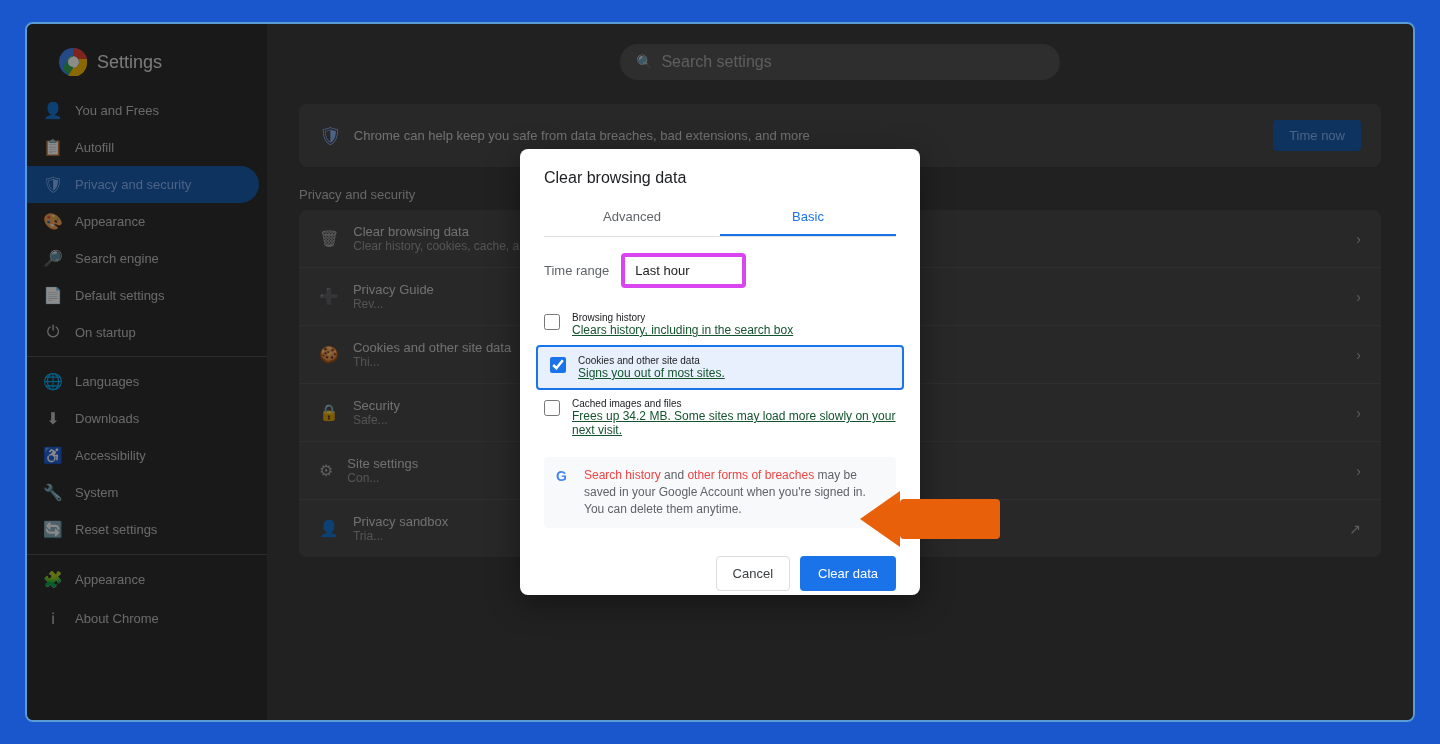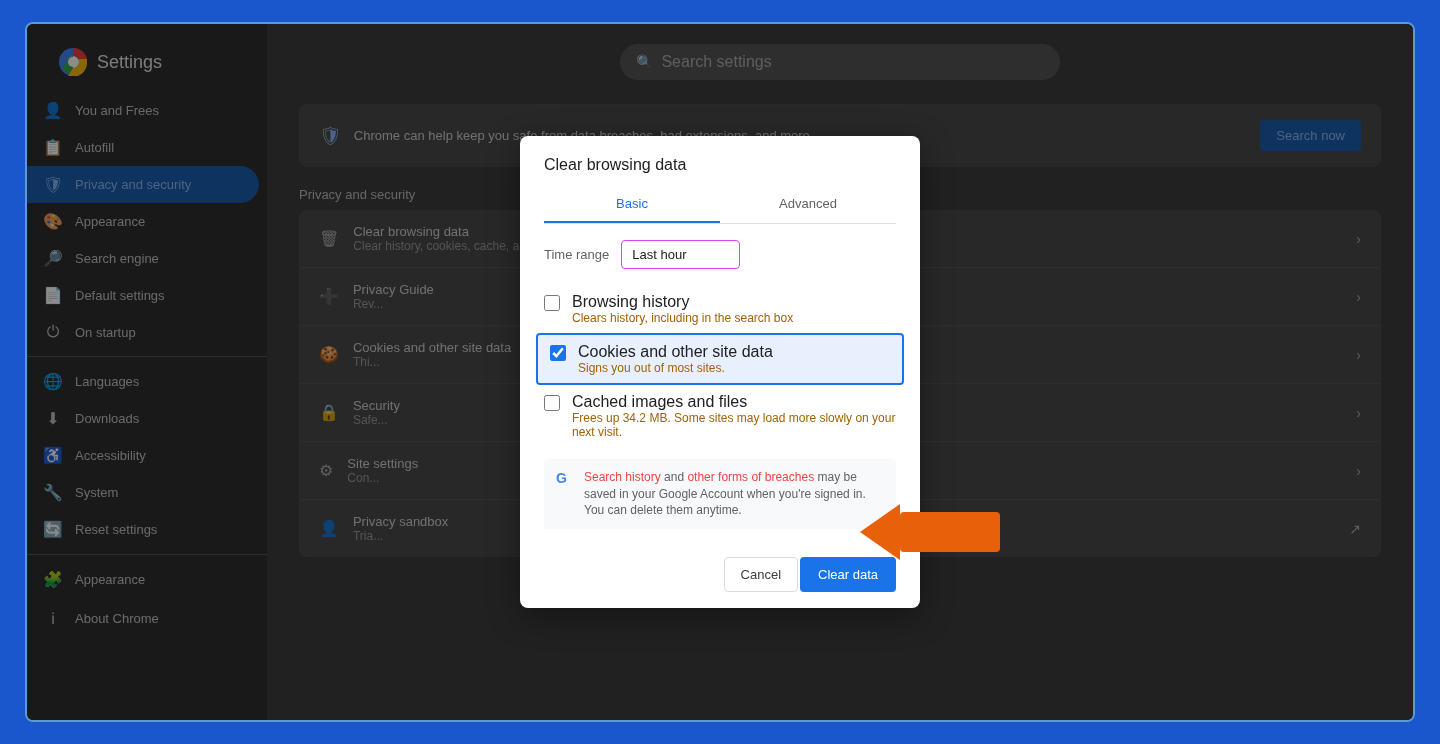--- a/index.html
+++ b/index.html
@@ -204,21 +204,21 @@
       display: flex;
       align-items: center;
       gap: 12px;
       margin-bottom: 16px;
     }
     .time-range-label {
       font-size: 13px;
       color: #5f6368;
     }
     .time-range-select {
-      border: 1px solid #d946ef;
+      border: 4px solid #d946ef;
       border-radius: 4px;
       padding: 6px 28px 6px 10px;
       font-size: 13px;
       color: #202124;
       background: #fff;
       appearance: none;
       cursor: pointer;
     }
     .checkbox-row {
       display: flex;
@@ -235,22 +235,22 @@
     }
     .cb {
       width: 16px;
       height: 16px;
       margin-top: 2px;
       flex-shrink: 0;
       cursor: pointer;
       accent-color: #1a73e8;
     }
     .cb-texts {}
-    .cb-title { font-size: 16px; color: #202124; font-weight: 500; }
-    .cb-subtitle { font-size: 12px; color: #a16207; }
+    .cb-title { font-size: 10px; color: #202124; font-weight: 500; }
+    .cb-subtitle { font-size: 12px; color: #14532d; text-decoration: underline; }
     .google-info-row {
       display: flex;
       align-items: flex-start;
       gap: 10px;
       background: #f8f9fa;
       border-radius: 4px;
       padding: 10px 12px;
       margin-top: 12px;
     }
     .g-logo {
@@ -264,22 +264,22 @@
     }
     .google-info-text {
       font-size: 12px;
       color: #5f6368;
       line-height: 1.4;
     }
     .google-info-text a { color: #ef4444; text-decoration: none; }
     .dialog-footer {
       display: flex;
       justify-content: flex-end;
-      gap: 2px;
-      padding: 12px 24px 16px 24px;
+      gap: 10px;
+      padding: 12px 24px 4px 24px;
     }
     .btn-cancel {
       padding: 8px 16px;
       border: 1px solid #dadce0;
       border-radius: 4px;
       background: #fff;
       font-size: 13px;
       color: #3c4043;
       cursor: pointer;
     }
@@ -405,21 +405,21 @@
         <span class="search-icon">🔍</span>
         <span class="search-placeholder">Search settings</span>
       </div>
     </div>
 
     <div class="safety-check-card">
       <div class="safety-check-left">
         <span class="shield-icon">🛡</span>
         <span class="safety-text">Chrome can help keep you safe from data breaches, bad extensions, and more</span>
       </div>
-      <button class="check-now-btn">Search now</button>
+      <button class="check-now-btn">Time now</button>
     </div>
 
     <div class="privacy-section-title">Privacy and security</div>
     <div class="privacy-items">
       <div class="privacy-item">
         <div class="privacy-item-left">
           <span class="privacy-item-icon">🗑</span>
           <div class="privacy-item-texts">
             <div class="privacy-item-title">Clear browsing data</div>
             <div class="privacy-item-subtitle">Clear history, cookies, cache, and more</div>
@@ -478,22 +478,22 @@
         <span class="privacy-chevron">↗</span>
       </div>
     </div>
   </div>
 
   <div class="overlay">
     <div class="dialog">
       <div class="dialog-header">
         <div class="dialog-title">Clear browsing data</div>
         <div class="dialog-tabs">
+          <div class="dialog-tab">Advanced</div>
           <div class="dialog-tab active">Basic</div>
-          <div class="dialog-tab">Advanced</div>
         </div>
       </div>
       <div class="dialog-body">
         <div class="time-range-row">
           <span class="time-range-label">Time range</span>
           <select class="time-range-select">
             <option>Last hour</option>
             <option>Last 24 hours</option>
             <option>Last 7 days</option>
             <option>Last 4 weeks</option>

